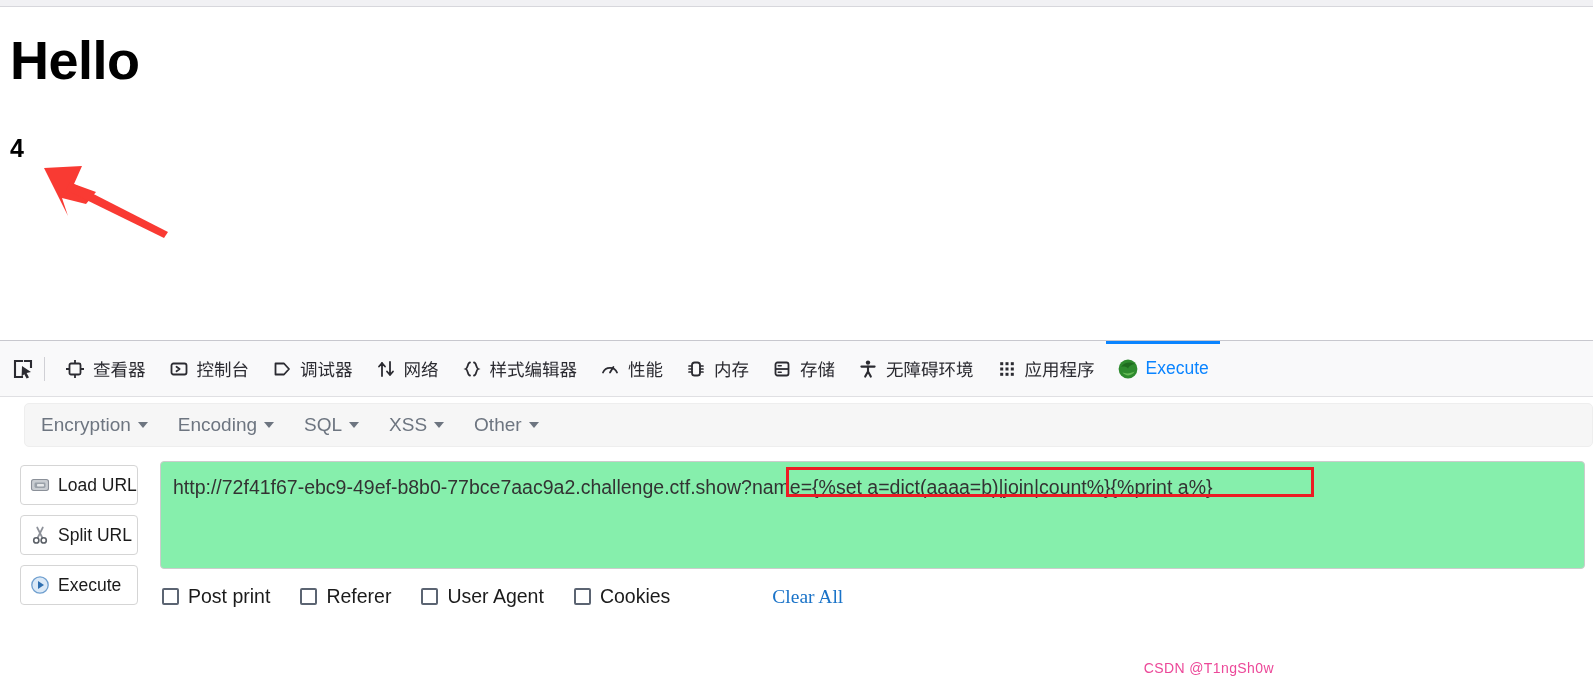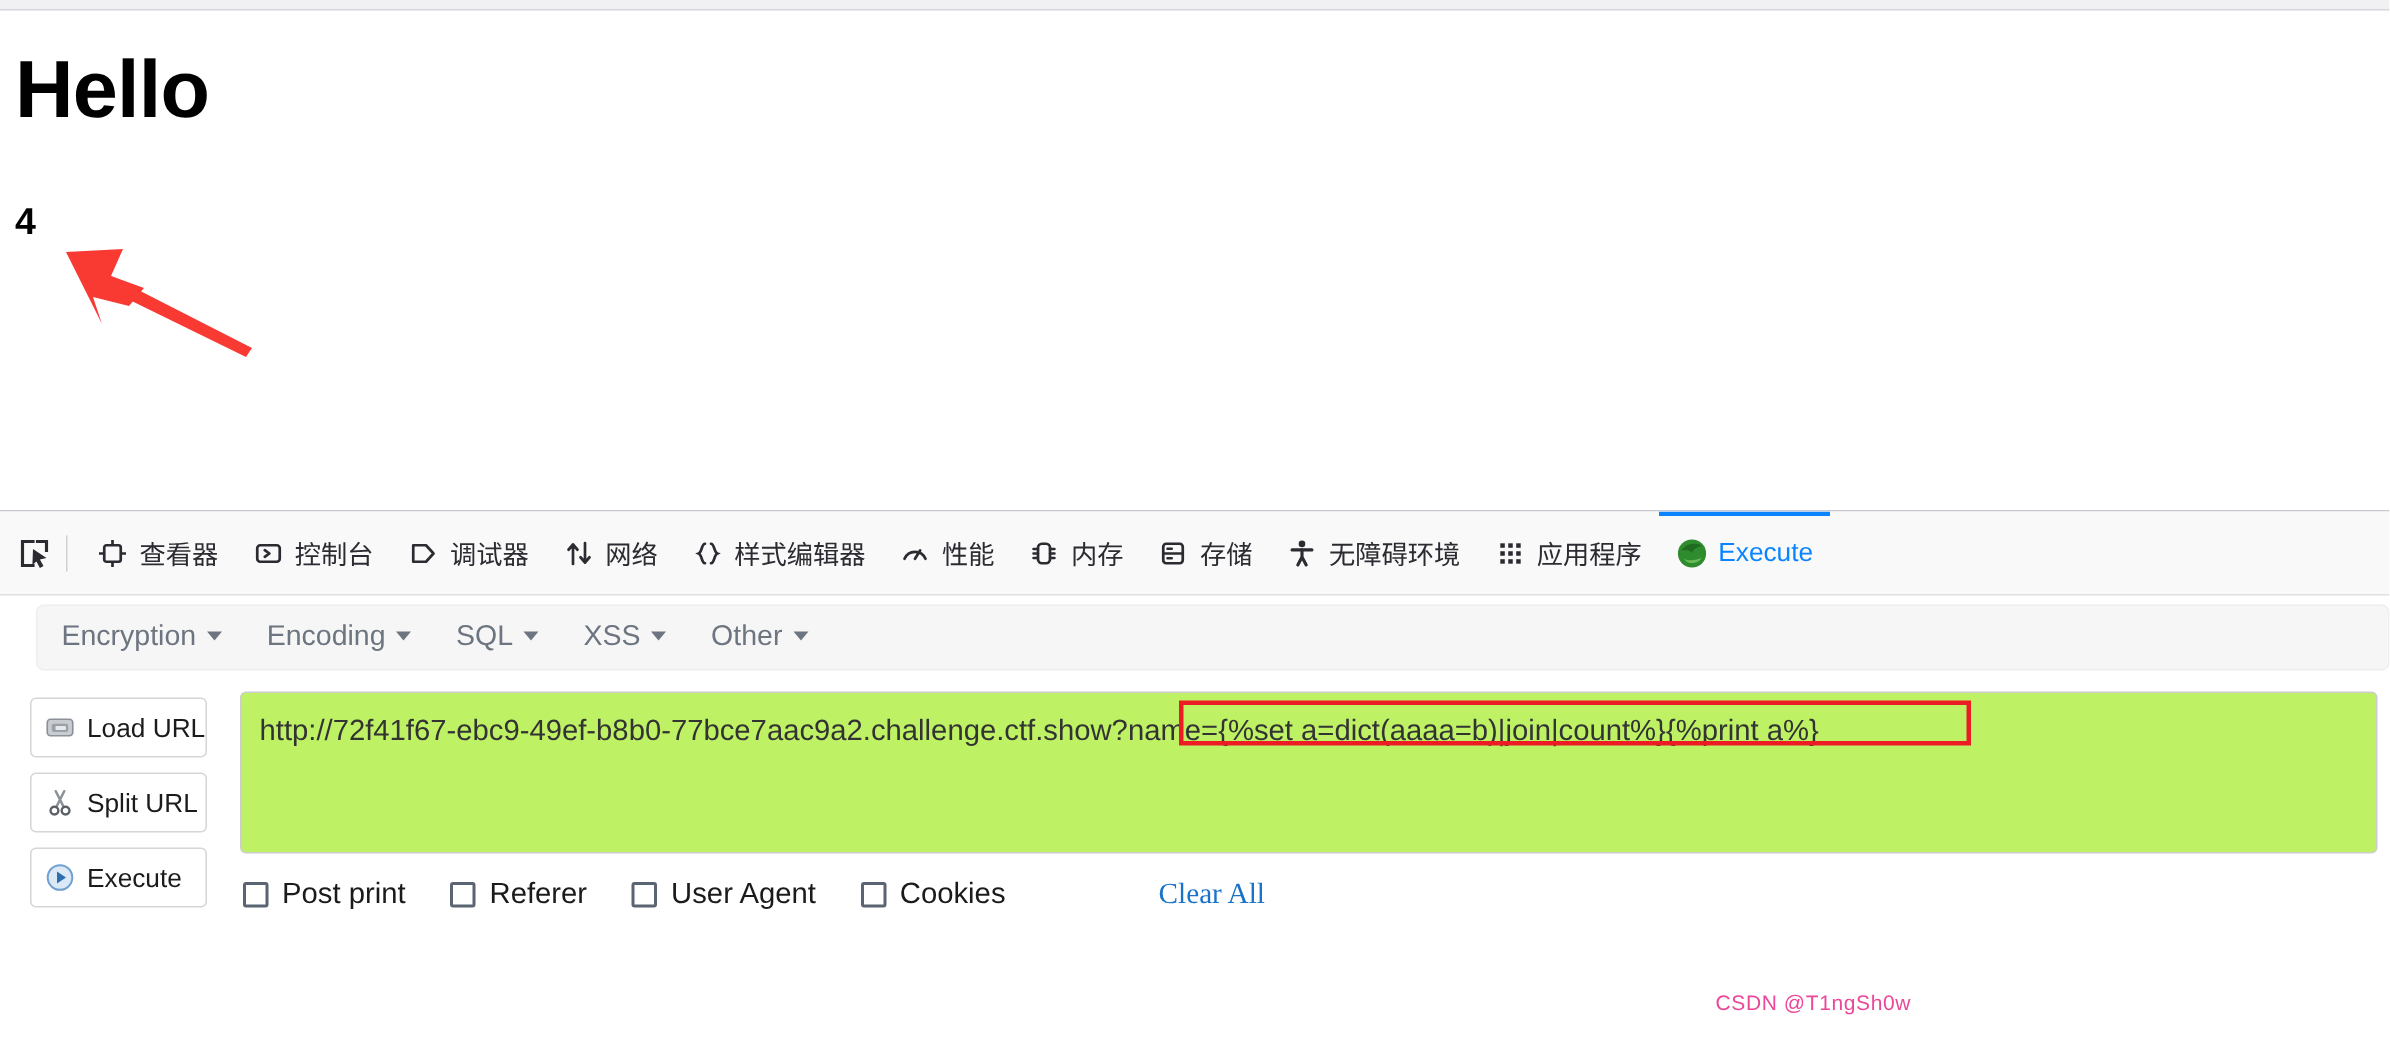--- a/index.html
+++ b/index.html
@@ -128,21 +128,21 @@
     cursor: pointer; white-space: nowrap;
   }
   .hb-btn .btn-icon { width: 22px; height: 22px; flex: 0 0 auto; display:flex;align-items:center;justify-content:center;}
 
   .hb-main { flex: 1 1 auto; position: relative; }
   .url-wrap { position: relative; }
   .url-box {
     width: 1425px; height: 108px;
     border: 1px solid #cccccc;
     border-radius: 4px;
-    background: #bef264;
+    background: #86efac;
     padding: 14px 0 0 12px;
     overflow: hidden;
   }
   .url-text {
     font-size: 19.5px; color: #333;
     white-space: nowrap; line-height: 1.2;
     display: inline-block;
   }
   .url-payload { position: relative; }
   .payload-box {

